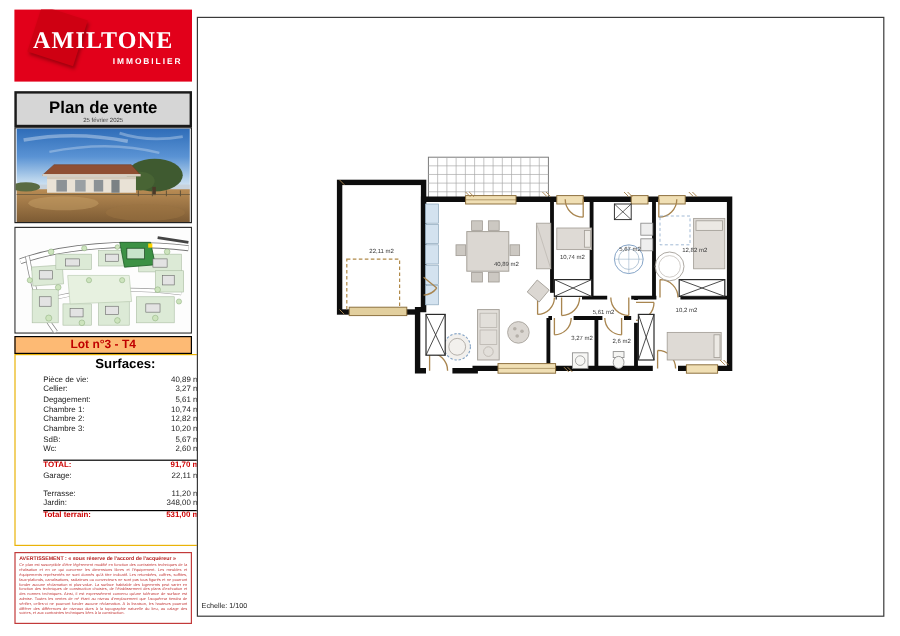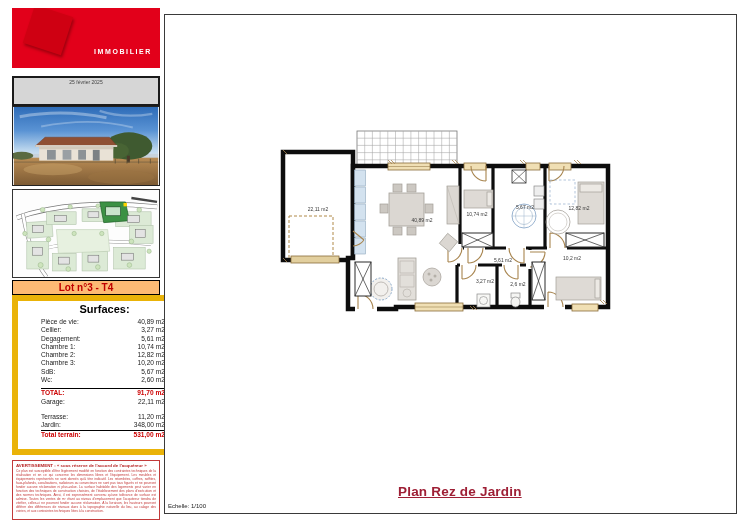--- a/index.html
+++ b/index.html
@@ -20,21 +20,21 @@
   .header-title{font-size:14px;font-weight:bold;color:#000;margin-top:3px;}
   .header-date{font-size:5px;color:#444;margin-top:1px;}
 
   .photo-box{left:12px;top:106px;width:148px;height:80px;border:1px solid #222;box-sizing:border-box;}
   .siteplan-box{left:12px;top:189px;width:148px;height:89px;border:1px solid #333;box-sizing:border-box;background:#fff;}
 
   .lot-box{left:12px;top:280px;width:148px;height:15px;border:1px solid #000;box-sizing:border-box;
            text-align:center;background:#fdba74;}
   .lot-label{font-size:10px;font-weight:bold;color:#c00000;line-height:13px;}
 
-  .surf-box{left:12px;top:295px;width:169px;height:160px;border:6px solid #eab308;box-sizing:border-box;
+  .surf-box{left:12px;top:295px;width:169px;height:160px;border:1px solid #eab308;box-sizing:border-box;
             background:#fff;padding:2px 0 0 16px;}
   .surf-title{text-align:center;font-size:11px;font-weight:bold;color:#000;margin-bottom:3px;}
   .srow{display:flex;justify-content:space-between;padding:0 10px 0 7px;font-size:6.6px;
         line-height:8.3px;color:#222;}
   .srow .v{text-align:right;}
   .sum-wrap{margin-top:4px;}
   .sum-rule-top{border-top:1px solid #000;margin:0 7px;}
   .sum-rule-bot{border-bottom:1px solid #000;margin:0 7px;}
   .red{color:#cc0000;font-weight:bold;}
   .srow.gap{height:7px;}
@@ -52,24 +52,26 @@
 
   svg text{font-family:"Liberation Sans",sans-serif;}
 </style>
 </head>
 <body>
 
 <div class="page">
 
   <div class="abs logo-box">
     <div class="logo-diamond"></div>
+    <div class="logo-brand">AMILTONE</div>
     <div class="logo-tagline">IMMOBILIER</div>
   </div>
 
   <div class="abs header-box">
+    <div class="header-title">Plan de vente</div>
     <div class="header-date">25 février 2025</div>
   </div>
 
   <div class="abs photo-box">
     <svg width="146" height="78" viewBox="0 0 148 80">
       <defs>
         <linearGradient id="skyg" x1="0" y1="0" x2="0" y2="1">
           <stop offset="0" stop-color="#2e6cb8"></stop>
             <stop offset=".45" stop-color="#5a93d4"></stop>
           <stop offset=".8" stop-color="#b7d3ec"></stop>
@@ -414,16 +416,15 @@
       <path d="M388,160 l4,4 M391,160 l4,4"></path>
         <path d="M452,160 l4,4 M455,160 l4,4"></path>
       <path d="M520,160 l4,4 M523,160 l4,4"></path>
         <path d="M574,160 l4,4 M577,160 l4,4"></path>
       <path d="M470,306 l4,4 M473,306 l4,4"></path>
         <path d="M600,300 l4,4 M603,300 l4,4"></path>
       <path d="M283,150 l4,4 M283,258 l4,4"></path>
     </g>
   </svg>
 
-  <div class="abs plan-title">Plan Rez de Jardin</div>
   <div class="abs scale-label">Echelle: 1/100</div>
 
 </div>
 
 </body></html>

